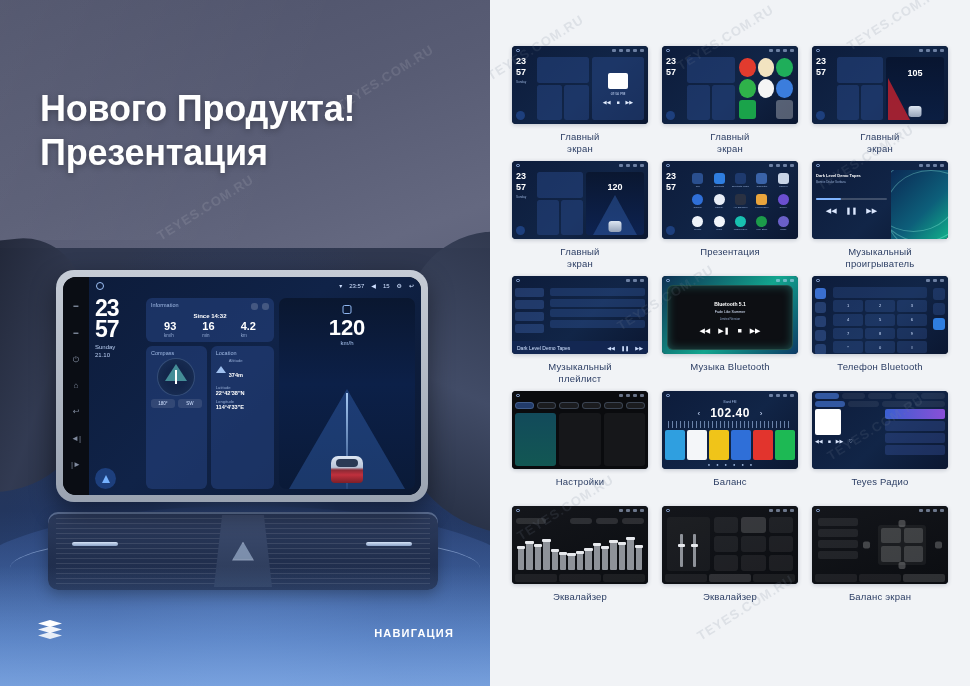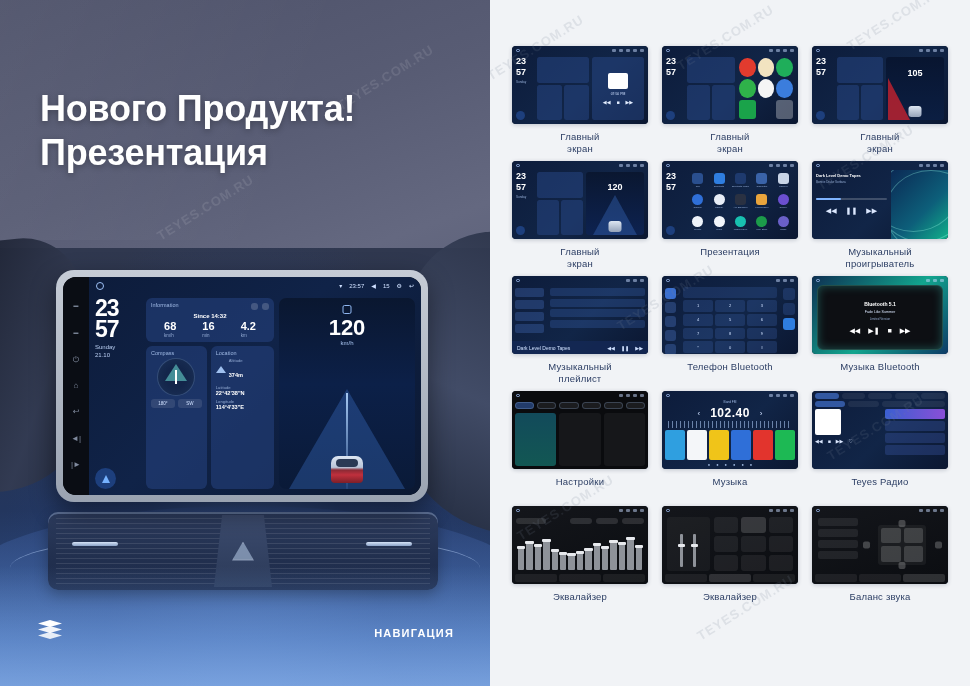--- a/index.html
+++ b/index.html
@@ -392,21 +392,21 @@
                   <div class="info-head">
                     <span class="card-title">Information</span>
                     <span class="dots">
                         <span></span>
                         <span></span>
                       </span>
                   </div>
                   <div class="since">Since 14:32</div>
                   <div class="stats">
                     <div class="stat">
-                      <div class="v">68</div>
+                      <div class="v">93</div>
                       <div class="u">km/h</div>
                     </div>
                     <div class="stat">
                       <div class="v">16</div>
                       <div class="u">min</div>
                     </div>
                     <div class="stat">
                       <div class="v">4.2</div>
                       <div class="u">km</div>
                     </div>
@@ -791,20 +791,47 @@
               </div>
               <div class="pl-bottom">
                 <span>Dark Level Demo Tapes</span>
                 <span style="margin-left:auto">◀◀</span>
                 <span>❚❚</span>
                 <span>▶▶</span>
               </div>
             </div>
           </div>
           <div class="cap">Музыкальный<br>плейлист</div>
+        </div>
+
+        <div class="cell">
+          <div class="thumb">
+            <div class="sc" style="background:linear-gradient(135deg,#0e2f52,#12a58e 55%,#0d3a66)">
+              <div class="sbar">
+                  <span class="d"></span>
+                  <span class="r">
+                    <i></i>
+                    <i></i>
+                    <i></i>
+                  </span>
+                </div>
+              <div class="bt-wrap">
+                <div class="bt-name">Bluetooth 5.1</div>
+                <div class="bt-track">Fade Like Summer</div>
+                <div class="bt-sub">Limited Version</div>
+                <div class="bt-ctrls">
+                  <span>◀◀</span>
+                  <span>▶❚</span>
+                  <span>■</span>
+                  <span>▶▶</span>
+                </div>
+              </div>
+            </div>
+          </div>
+          <div class="cap">Музыка Bluetooth</div>
         </div>
 
         <div class="cell">
           <div class="thumb">
             <div class="sc blue">
               <div class="sbar">
                   <span class="d"></span>
                   <span class="r">
                     <i></i>
                     <i></i>
@@ -839,47 +866,20 @@
                 <div class="dial-right">
                   <b></b>
                   <b></b>
                   <b style="background:#2f7ee0"></b>
                 </div>
               </div>
             </div>
           </div>
           <div class="cap">Телефон Bluetooth</div>
         </div>
-
-        <div class="cell">
-          <div class="thumb">
-            <div class="sc" style="background:linear-gradient(135deg,#0e2f52,#12a58e 55%,#0d3a66)">
-              <div class="sbar">
-                  <span class="d"></span>
-                  <span class="r">
-                    <i></i>
-                    <i></i>
-                    <i></i>
-                  </span>
-                </div>
-              <div class="bt-wrap">
-                <div class="bt-name">Bluetooth 5.1</div>
-                <div class="bt-track">Fade Like Summer</div>
-                <div class="bt-sub">Limited Version</div>
-                <div class="bt-ctrls">
-                  <span>◀◀</span>
-                  <span>▶❚</span>
-                  <span>■</span>
-                  <span>▶▶</span>
-                </div>
-              </div>
-            </div>
-          </div>
-          <div class="cap">Музыка Bluetooth</div>
-        </div>
       </div>
 
       <div class="grid-row">
         <div class="cell">
           <div class="thumb">
             <div class="sc black">
               <div class="sbar">
                   <span class="d"></span>
                   <span class="r">
                     <i></i>
@@ -936,21 +936,21 @@
               <div class="rad-bottom">
                 <span>●</span>
                   <span>●</span>
                 <span>●</span>
                   <span>●</span>
                 <span>●</span>
                   <span>●</span>
               </div>
             </div>
           </div>
-          <div class="cap">Музыка</div>
+          <div class="cap">Баланс</div>
         </div>
 
         <div class="cell">
           <div class="thumb">
             <div class="sc blue">
               <div class="tr-top">
                 <b></b>
                   <b></b>
                 <b></b>
                   <b></b>
@@ -1102,19 +1102,19 @@
                   </div>
                 </div>
               </div>
               <div class="eq-bottom">
                 <b></b>
                   <b></b>
                   <b style="background:rgba(255,255,255,.14)"></b>
               </div>
             </div>
           </div>
-          <div class="cap">Баланс звука</div>
+          <div class="cap">Баланс экран</div>
         </div>
       </div>
 
     </div>
   </section>
 </div>
 
 </body></html>

